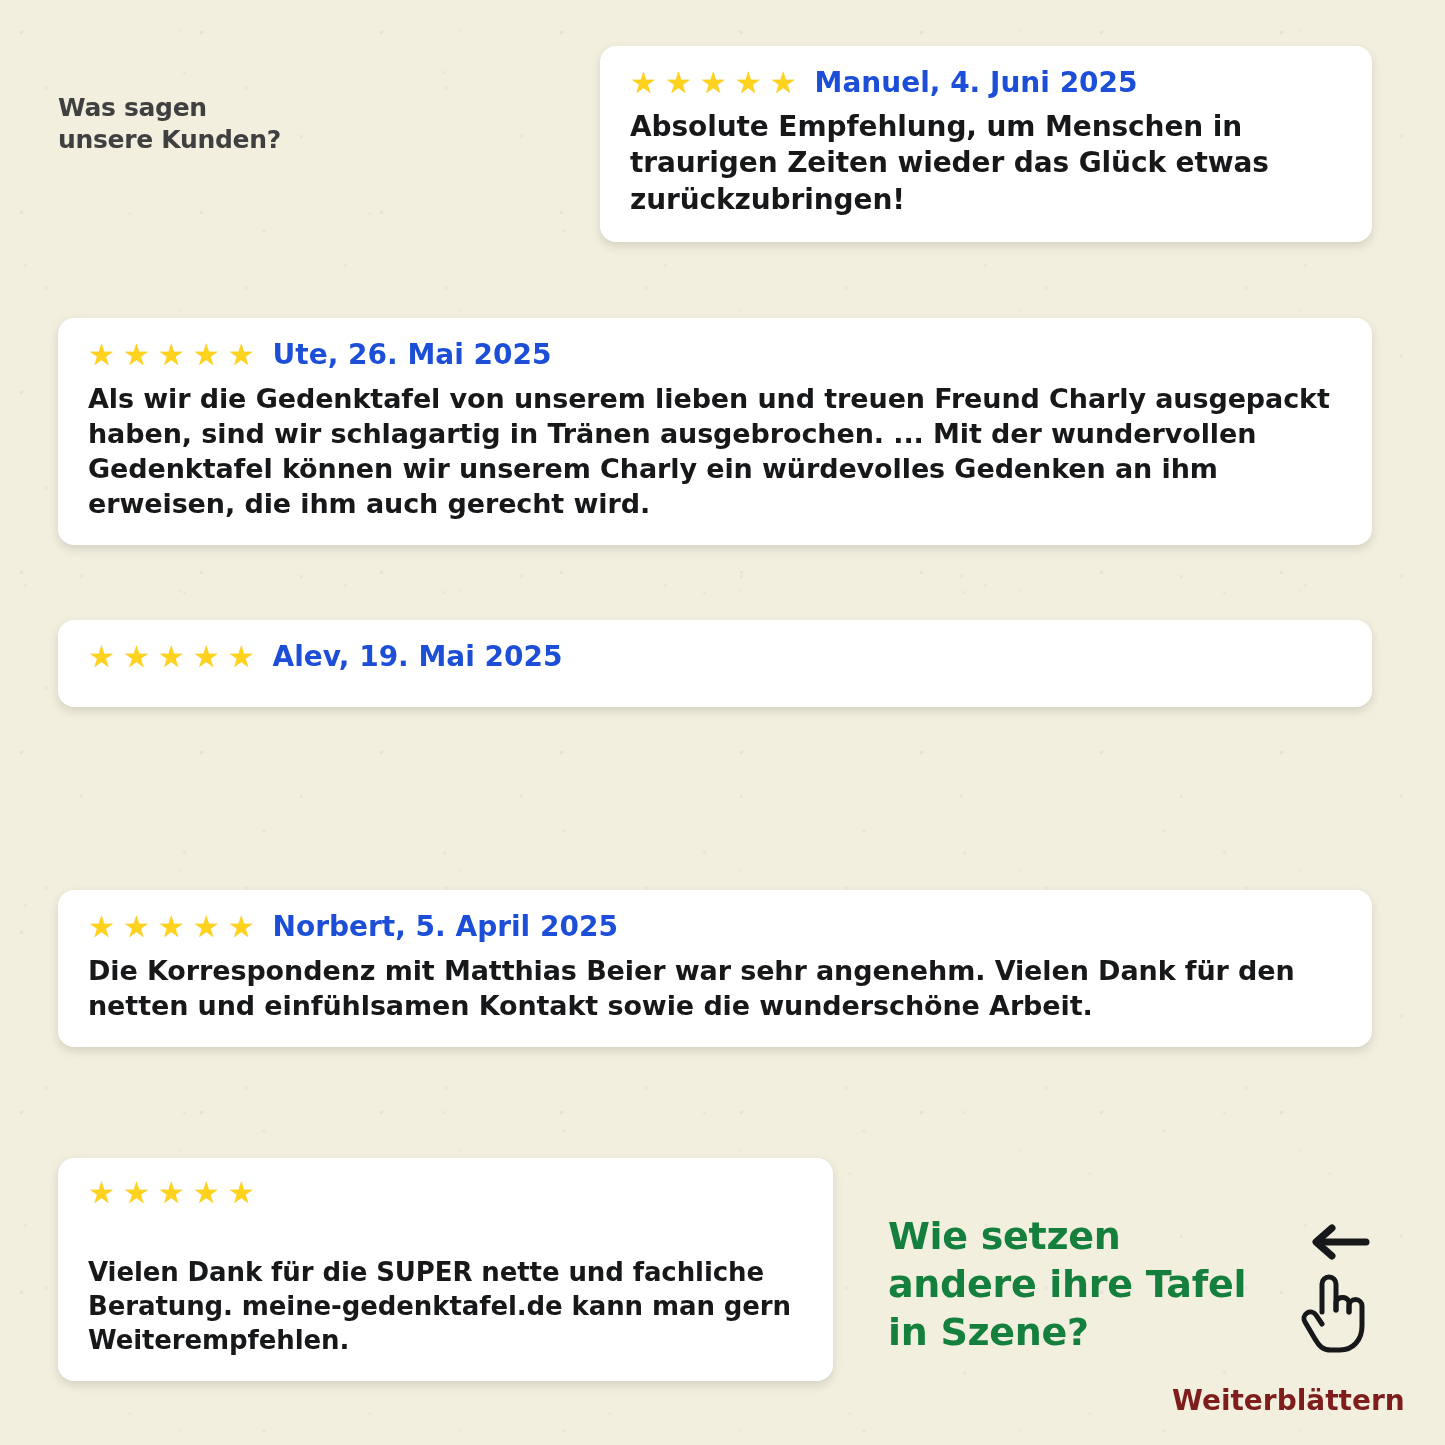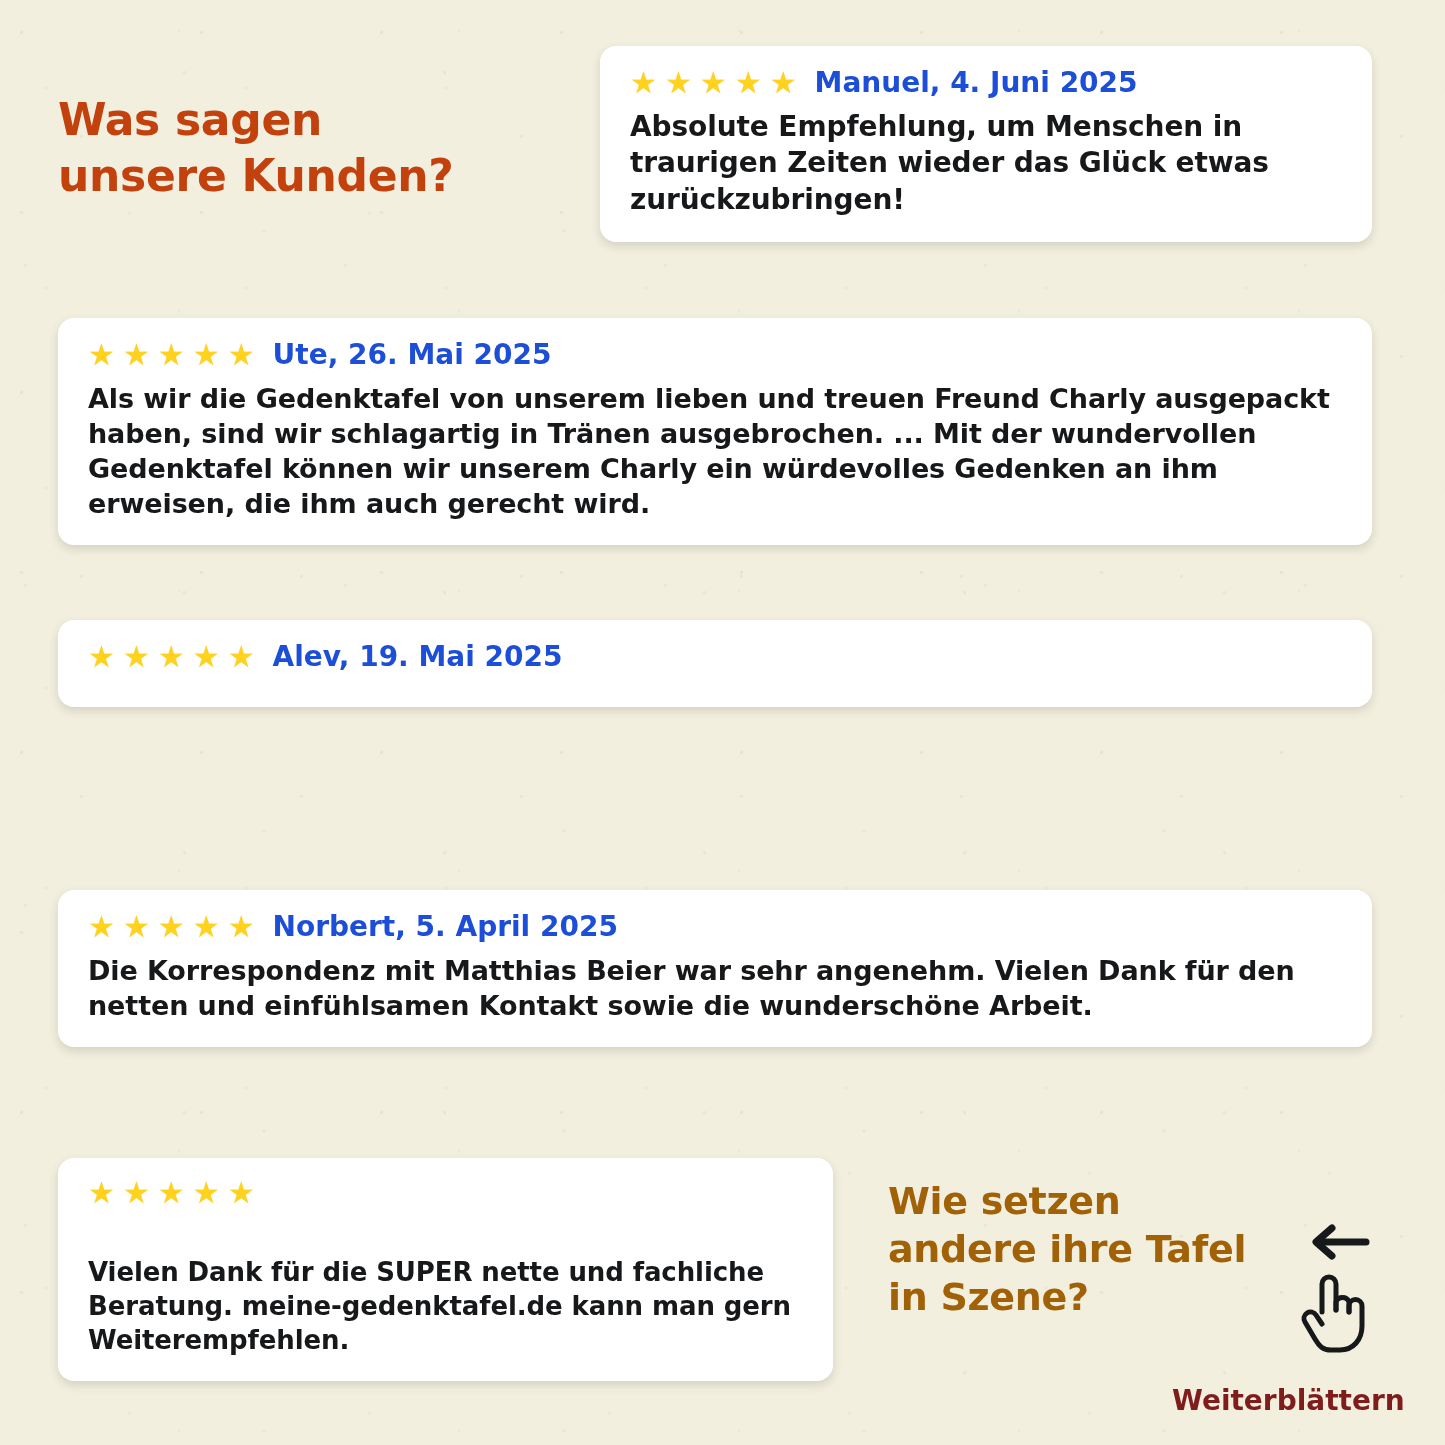--- a/index.html
+++ b/index.html
@@ -30,23 +30,23 @@
       radial-gradient(circle at 8% 83%, rgba(120,115,95,0.08) 0 1.2px, transparent 2px);
     background-size: 180px 180px, 220px 220px, 260px 260px, 300px 300px, 240px 240px, 200px 200px, 280px 280px, 320px 320px;
     opacity: 0.9;
   }
 
   .heading {
     position: absolute;
     left: 58px;
     top: 92px;
     font-weight: bold;
-    font-size: 44px;
+    font-size: 25px;
     line-height: 1.28;
-    color: #c2410c;
+    color: #404040;
     letter-spacing: -0.3px;
     white-space: pre-line;
   }
 
   .card {
     position: absolute;
     background: #ffffff;
     border-radius: 16px;
     box-shadow: 0 4px 10px rgba(60,58,45,0.16);
     box-sizing: border-box;
@@ -94,25 +94,25 @@
 
   #card-ute    { left: 58px;  top: 318px; width: 1314px; }
   #card-alev   { left: 58px;  top: 620px; width: 1314px; }
   #card-norbert{ left: 58px;  top: 890px; width: 1314px; }
   #card-sven   { left: 58px;  top: 1158px; width: 775px; }
   #card-sven .review-text { font-size: 26px; margin-top: 48px; }
 
   .cta {
     position: absolute;
     left: 888px;
-    top: 1178px;
+    top: 1213px;
     font-weight: bold;
     font-size: 38px;
     line-height: 1.26;
-    color: #a16207;
+    color: #15803d;
     white-space: pre-line;
     letter-spacing: -0.3px;
   }
 
   .arrow-icon {
     position: absolute;
     left: 1306px;
     top: 1222px;
     width: 64px;
     height: 40px;

